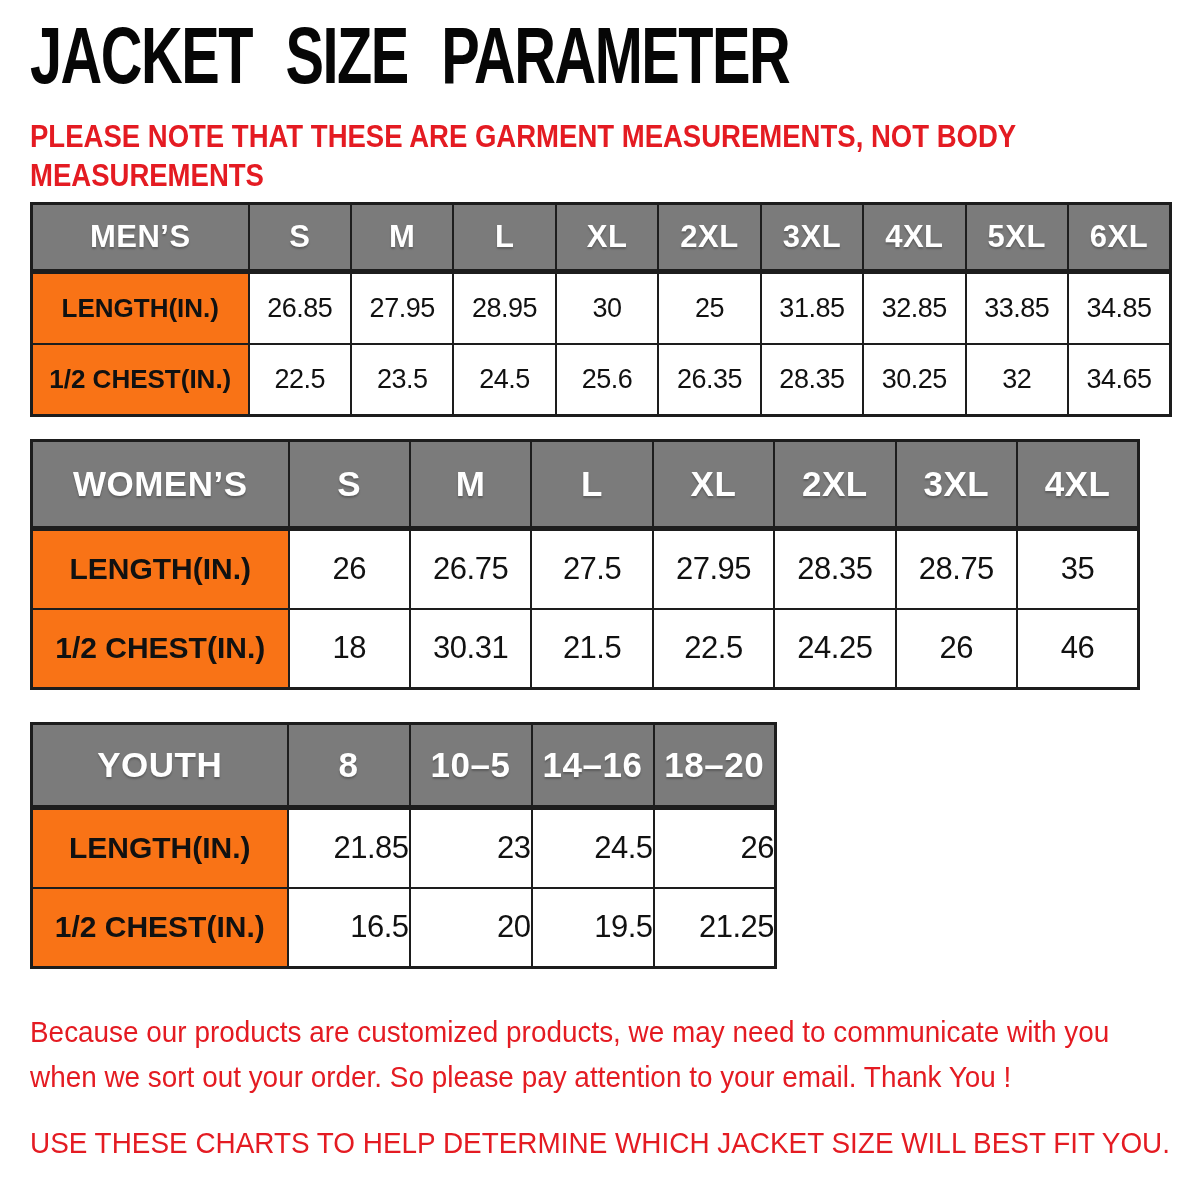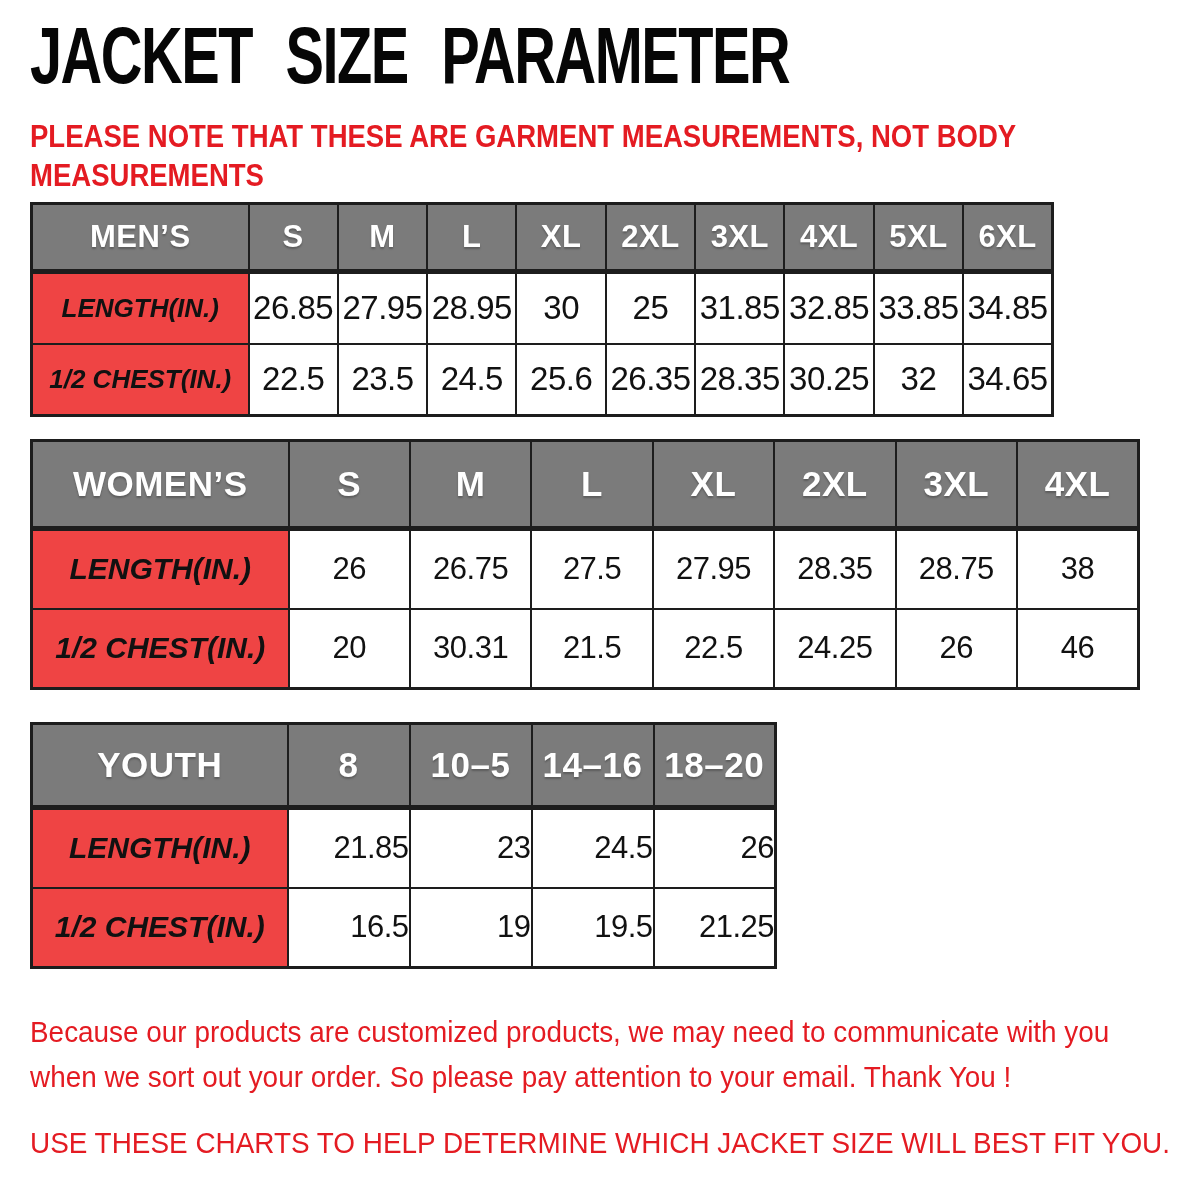--- a/index.html
+++ b/index.html
@@ -52,31 +52,31 @@
     color:#111;
   }
   thead th{
     background:#7b7b7b;
     color:#ffffff;
     font-weight:700;
     border-bottom:5px solid #1d1d1d;
     text-shadow:0 2px 2px rgba(0,0,0,0.25);
     letter-spacing:0.5px;
   }
-  tbody th{font-weight:700;background:#ef4444;font-style:italic;}
+  tbody th{font-weight:700;background:#f97316;}
   tbody td{font-weight:400;letter-spacing:-0.5px;}
 
   
-  .tbl-men{width:1024px;margin-top:7px;padding-left:23px;}
+  .tbl-men{width:1142px;margin-top:7px;padding-left:23px;}
   .tbl-men col.label{width:217px;}
   .tbl-men thead tr{height:68px;}
   .tbl-men tbody tr{height:72px;}
   .tbl-men thead th{font-size:31px;}
   .tbl-men tbody th{font-size:26px;}
-  .tbl-men tbody td{font-size:33px;}
+  .tbl-men tbody td{font-size:27px;}
 
   
   .tbl-women{width:1110px;margin-top:22px;border-radius:30px;}
   .tbl-women col.label{width:257px;}
   .tbl-women thead tr{height:88px;}
   .tbl-women tbody tr{height:80px;}
   .tbl-women thead th{font-size:35px;}
   .tbl-women tbody th{font-size:30px;}
   .tbl-women tbody td{font-size:31px;}
 
@@ -201,25 +201,25 @@
       </thead>
       <tbody>
         <tr>
           <th>LENGTH(IN.)</th>
           <td>26</td>
           <td>26.75</td>
           <td>27.5</td>
           <td>27.95</td>
           <td>28.35</td>
           <td>28.75</td>
-          <td>38</td>
+          <td>35</td>
         </tr>
         <tr>
           <th>1/2 CHEST(IN.)</th>
-          <td>20</td>
+          <td>18</td>
           <td>30.31</td>
           <td>21.5</td>
           <td>22.5</td>
           <td>24.25</td>
           <td>26</td>
           <td>46</td>
         </tr>
       </tbody>
     </table>
 
@@ -244,21 +244,21 @@
         <tr>
           <th>LENGTH(IN.)</th>
           <td>21.85</td>
           <td>23</td>
           <td>24.5</td>
           <td>26</td>
         </tr>
         <tr>
           <th>1/2 CHEST(IN.)</th>
           <td>16.5</td>
-          <td>19</td>
+          <td>20</td>
           <td>19.5</td>
           <td>21.25</td>
         </tr>
       </tbody>
     </table>
 
   <div class="footer-para">
     <div>Because our products are customized products, we may need to communicate with you</div>
     <div>when we sort out your order. So please pay attention to your email. Thank You !</div>
   </div>

